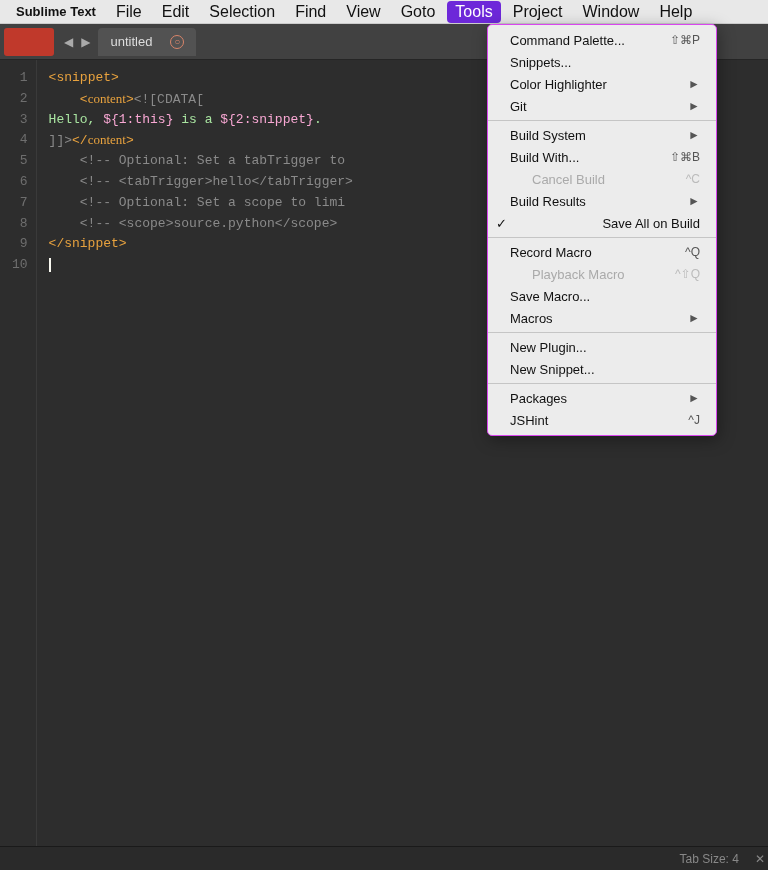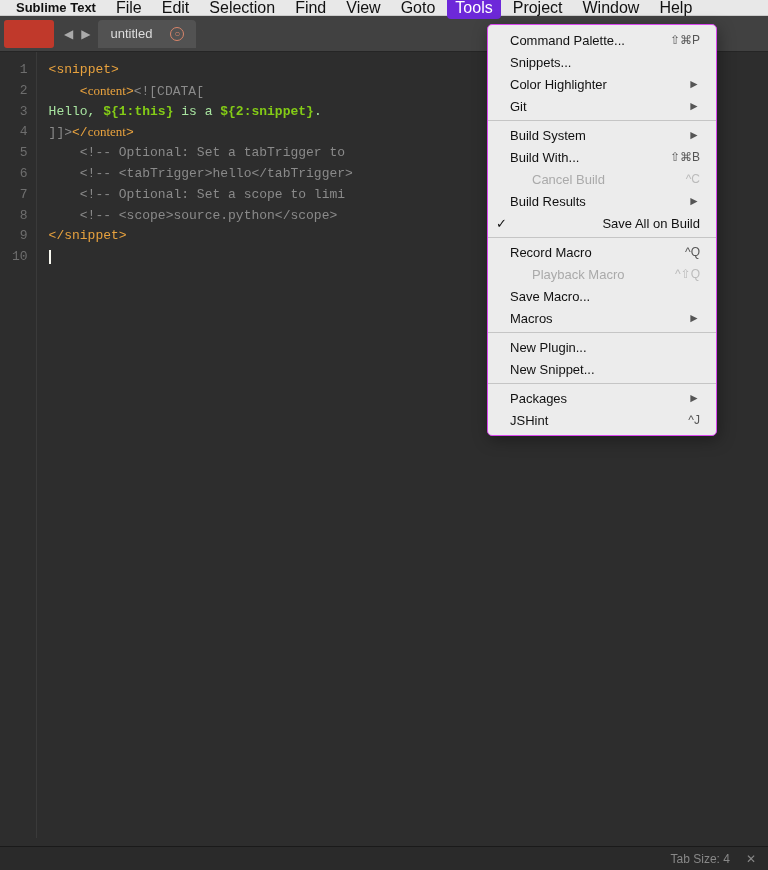--- a/index.html
+++ b/index.html
@@ -11,21 +11,21 @@
       font-size: 13px;
       overflow: hidden;
       position: relative;
     }
 
     
     #menubar {
       display: flex;
       align-items: center;
       background: #e8e8e8;
-      height: 16px;
+      height: 24px;
       padding: 0 8px;
       gap: 4px;
       border-bottom: 1px solid #ccc;
     }
     .menu-item {
       padding: 2px 8px;
       border-radius: 4px;
       cursor: pointer;
       font-size: 16px;
       color: #111;
@@ -121,21 +121,21 @@
       font-size: 13px;
       line-height: 1.6;
       color: #d4d4d4;
       overflow: hidden;
     }
     .code-line { white-space: pre; display: block; height: 20.8px; }
     .xml-tag { color: #e8a23e; }
     .xml-bracket { color: #e8a23e; }
     .xml-content-tag { color: #e8a23e; font-family: Liberation Serif, serif; }
     .snippet-text { color: #a8e4a0; }
-    .variable { color: #84cc16; font-weight: bold; }
+    .variable { color: #f9a8d4; }
     .comment { color: #8a8a8a; }
     .cursor { display: inline-block; width: 2px; height: 14px; background: #f8f8f0; vertical-align: middle; animation: blink 1s step-end infinite; }
     @keyframes blink { 0%,100%{opacity:1} 50%{opacity:0} }
 
     
     #dropdown-menu {
       position: absolute;
       top: 24px;
       left: 487px;
       width: 230px;
@@ -178,21 +178,21 @@
       position: absolute;
       bottom: 0;
       left: 0;
       right: 0;
       height: 24px;
       background: #2a2a2a;
       border-top: 1px solid #1a1a1a;
       display: flex;
       align-items: center;
       justify-content: flex-end;
-      padding: 0 12px;
+      padding: 0 3px;
       color: #888;
       font-size: 12px;
       gap: 16px;
       text-align: right;
     }
   </style>
 </head>
 <body>
 
 <div id="menubar">

